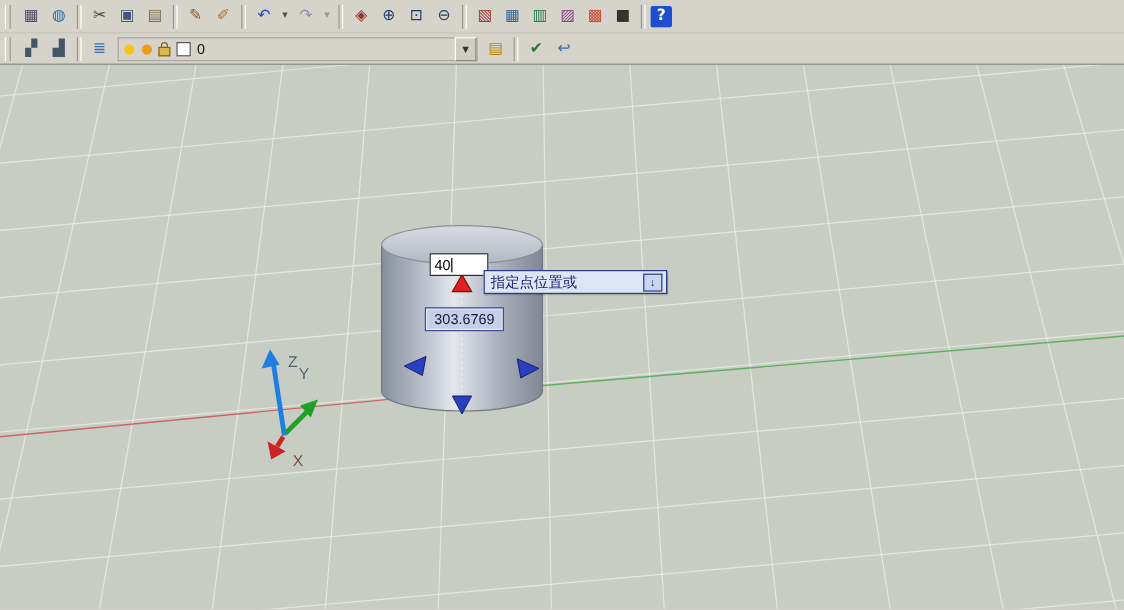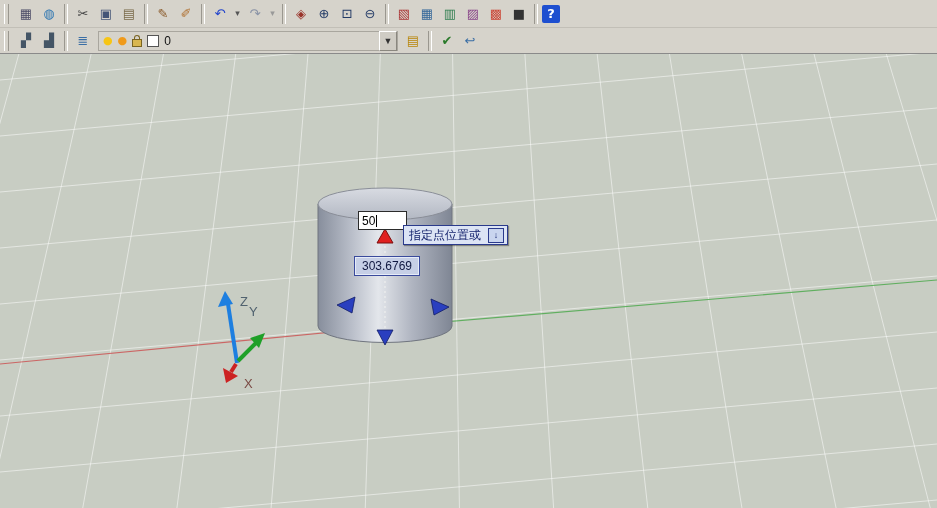--- a/index.html
+++ b/index.html
@@ -35,21 +35,21 @@
   .viewport{position:relative;width:937px;height:454px;background:#c8cdc3;border-top:1px solid #8a8a8a;overflow:hidden;}
   .viewport svg{position:absolute;left:0;top:0;}
 
   
   .dyn-input{position:absolute;left:358px;top:157px;width:44px;height:17px;background:#ffffff;
              border:1px solid #2b2b2b;font-size:12px;color:#000;display:flex;align-items:center;
              padding-left:3px;box-sizing:content-box;}
   .caret{width:1px;height:12px;background:#000;margin-left:1px;}
   .dyn-tooltip{position:absolute;left:403px;top:171px;height:16px;display:flex;align-items:center;
                background:#dce4f5;border:1px solid #2a3a8c;color:#16246e;font-size:12px;
-               padding:1px 3px 1px 5px;box-shadow:1px 1px 1px rgba(0,0,0,.35);white-space:nowrap;}
+               padding:1px 3px 1px 5px;box-shadow:1px 1px 1px rgba(0,0,0,.35);white-space:nowrap;gap:48px;}
   .key-icon{width:14px;height:13px;border:1px solid #2a3a8c;background:#c9d5ef;color:#16246e;
             font-size:9px;line-height:12px;text-align:center;margin-left:7px;}
   .dyn-dim{position:absolute;left:354px;top:202px;width:64px;height:18px;background:#c6cfe6;
            border:1px solid #3a4a9c;color:#101840;font-size:12px;display:flex;align-items:center;
            justify-content:center;box-shadow:inset 0 0 0 1px #e6ecf8;}
 </style>
 </head>
 <body>
 
 <div class="app">
@@ -194,21 +194,21 @@
         <polygon points="265,279 250,284 259,294" fill="#1fa028"></polygon>
         <line x1="236" y1="310" x2="231" y2="318" stroke="#cc2222" stroke-width="4"></line>
         <polygon points="226,329 223,314 238,322" fill="#cc2222"></polygon>
         <text x="240" y="252" font-size="13" fill="#51626f">Z</text>
         <text x="249" y="262" font-size="13" fill="#51626f">Y</text>
         <text x="244" y="334" font-size="13" fill="#7a4a44">X</text>
       </g>
     </svg>
 
     <div class="dyn-input">
-      <span>50</span>
+      <span>40</span>
       <span class="caret"></span>
     </div>
 
     <div class="dyn-tooltip">
       <span>指定点位置或</span>
       <span class="key-icon">↓</span>
     </div>
 
     <div class="dyn-dim">
       <span>303.6769</span>

